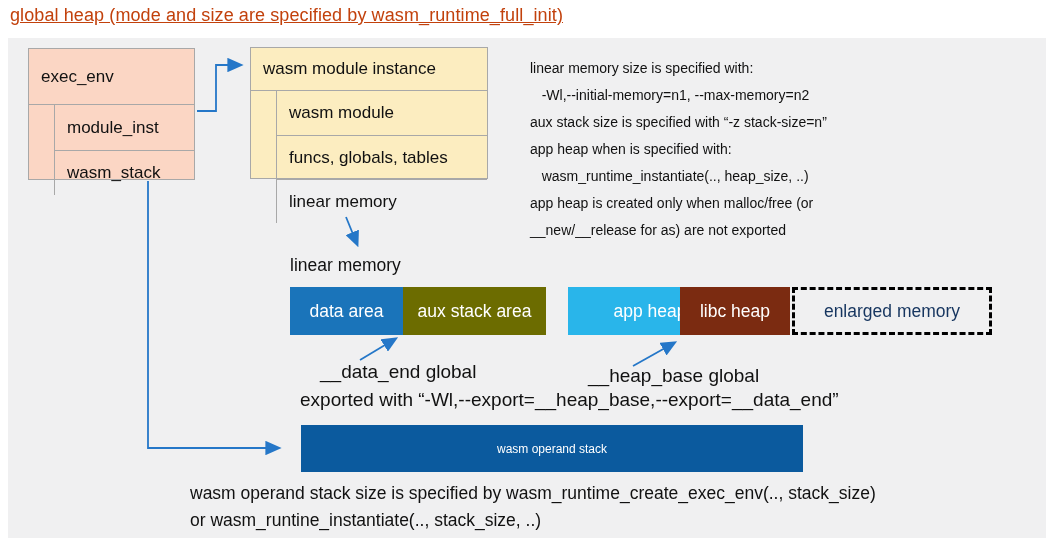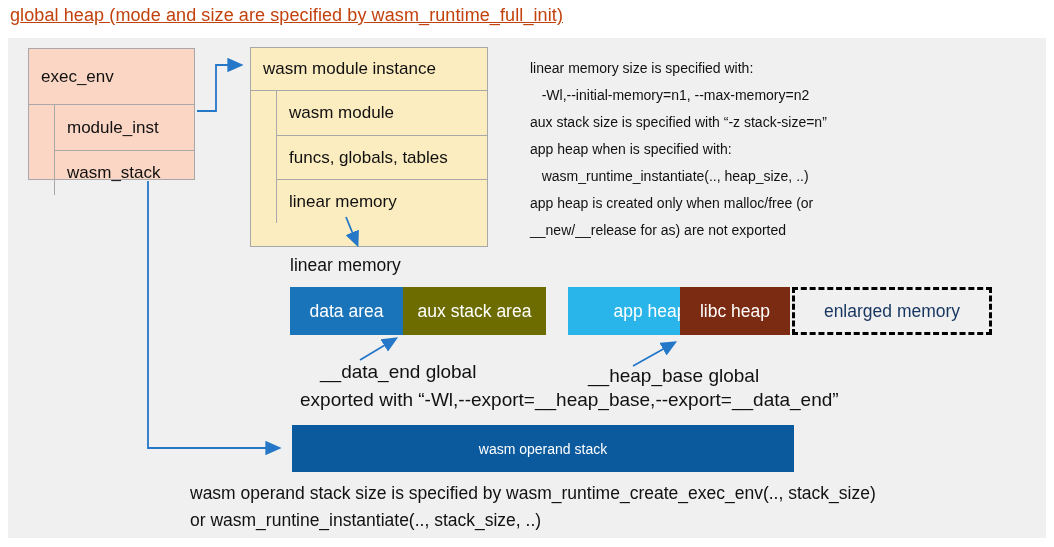--- a/index.html
+++ b/index.html
@@ -14,21 +14,21 @@
   .box.cream{background:#fcedc0;}
   .box-header{display:flex;align-items:center;padding-left:12px;border-bottom:1px solid #a8a8a8;box-sizing:border-box;}
   .box-rows{padding-left:25px;}
   .box-row{display:flex;align-items:center;padding-left:12px;border-left:1px solid #a8a8a8;box-sizing:border-box;}
   .box-row + .box-row{border-top:1px solid #a8a8a8;}
 
   .exec{left:28px;top:48px;width:167px;height:132px;}
   .exec .box-header{height:56px;}
   .exec .box-row{height:45px;}
 
-  .minst{left:250px;top:47px;width:238px;height:200px;}
+  .minst{left:250px;top:47px;width:238px;height:132px;}
   .minst .box-header{height:43px;}
   .minst .box-row{height:44px;}
 
   
   .notes{position:absolute;left:530px;top:55px;font-size:14px;line-height:27px;}
   .note-line{white-space:pre;}
 
   
   .lm-label{position:absolute;left:290px;top:255px;font-size:17.5px;}
   .seg{position:absolute;top:287px;height:48px;display:flex;align-items:center;justify-content:center;
@@ -38,22 +38,22 @@
   .seg-app{left:568px;width:120px;background:#29b5ea;padding-left:44px;}
   .seg-libc{left:680px;width:110px;background:#7b2b11;}
   .seg-enl{left:792px;width:200px;background:transparent;border:3px dashed #000;color:#16355f;}
 
   .g-label{position:absolute;font-size:19px;}
   .lbl-dataend{left:320px;top:361px;}
   .lbl-heapbase{left:588px;top:365px;}
   .lbl-export{left:300px;top:389px;}
 
   
-  .opstack{position:absolute;left:292px;top:425px;width:502px;height:47px;background:#0b5a9e;
-           display:flex;align-items:center;justify-content:center;color:#fff;font-size:14px;}
+  .opstack{position:absolute;left:301px;top:425px;width:502px;height:47px;background:#0b5a9e;
+           display:flex;align-items:center;justify-content:center;color:#fff;font-size:12px;}
 
   .bottom-notes{position:absolute;left:190px;top:480px;font-size:17.5px;line-height:27px;}
 
   svg.arrows{position:absolute;left:0;top:0;width:1054px;height:547px;pointer-events:none;}
 </style>
 </head>
 <body>
 
 <div class="canvas">
 

